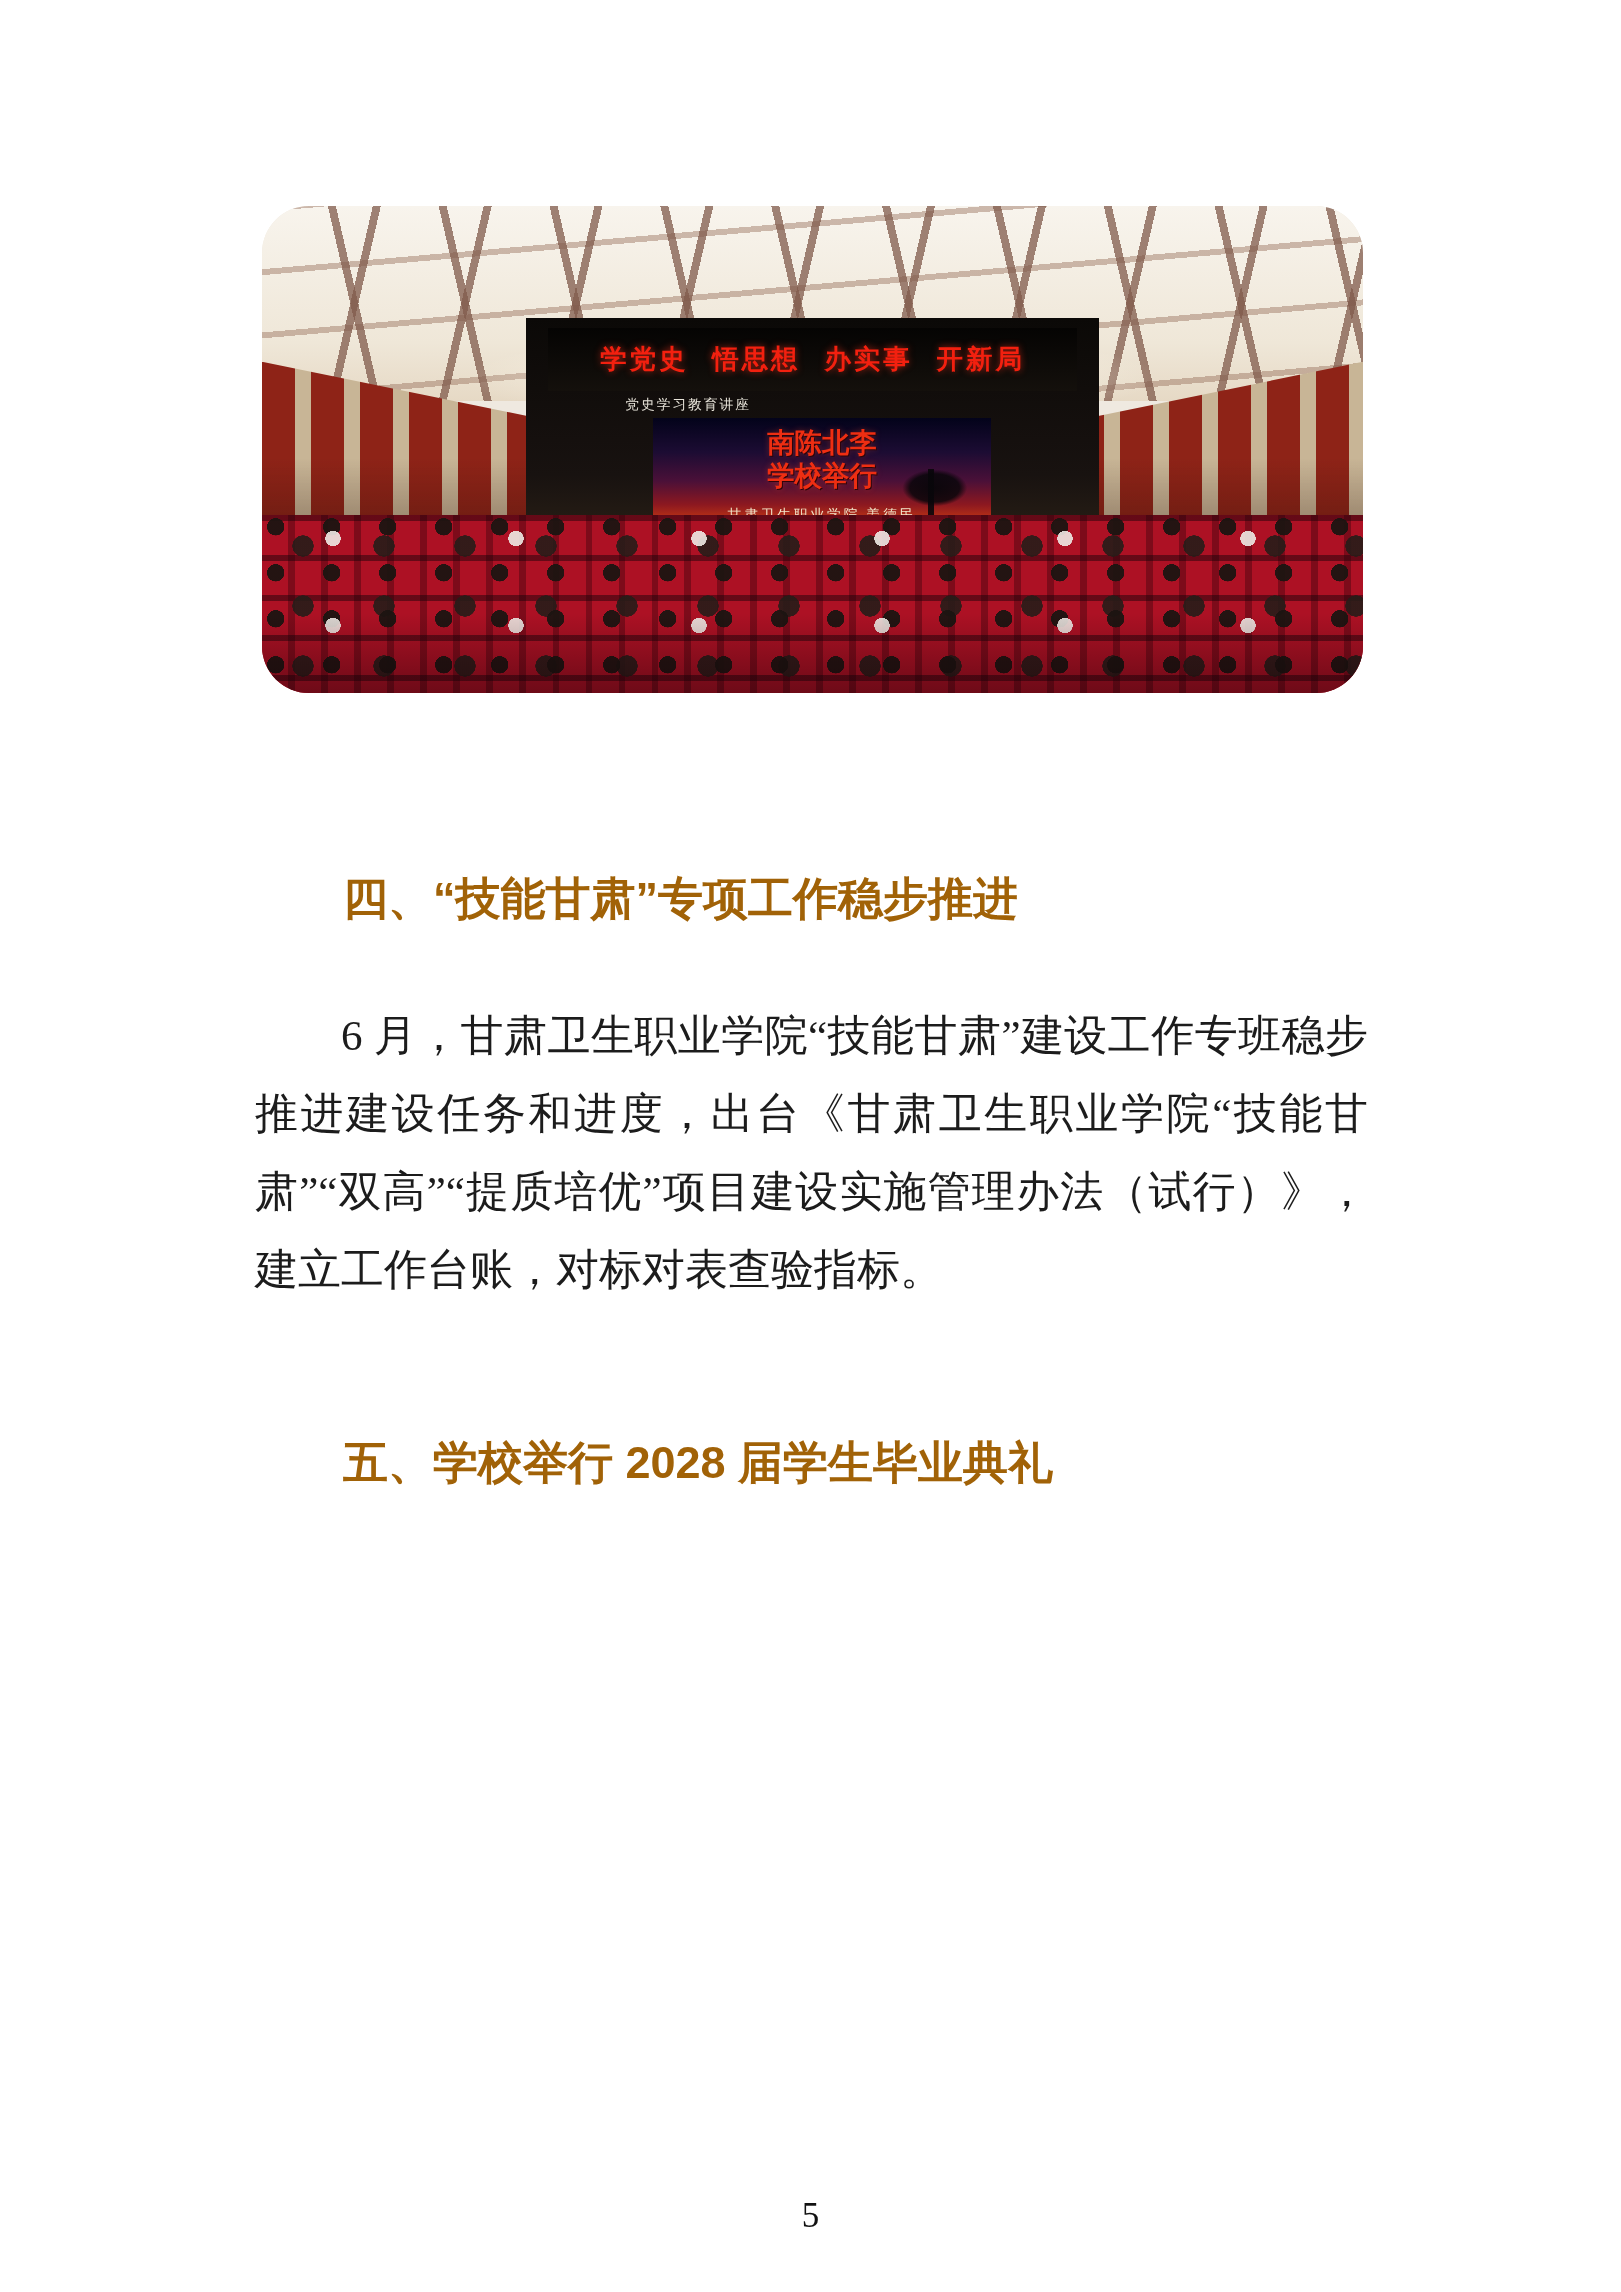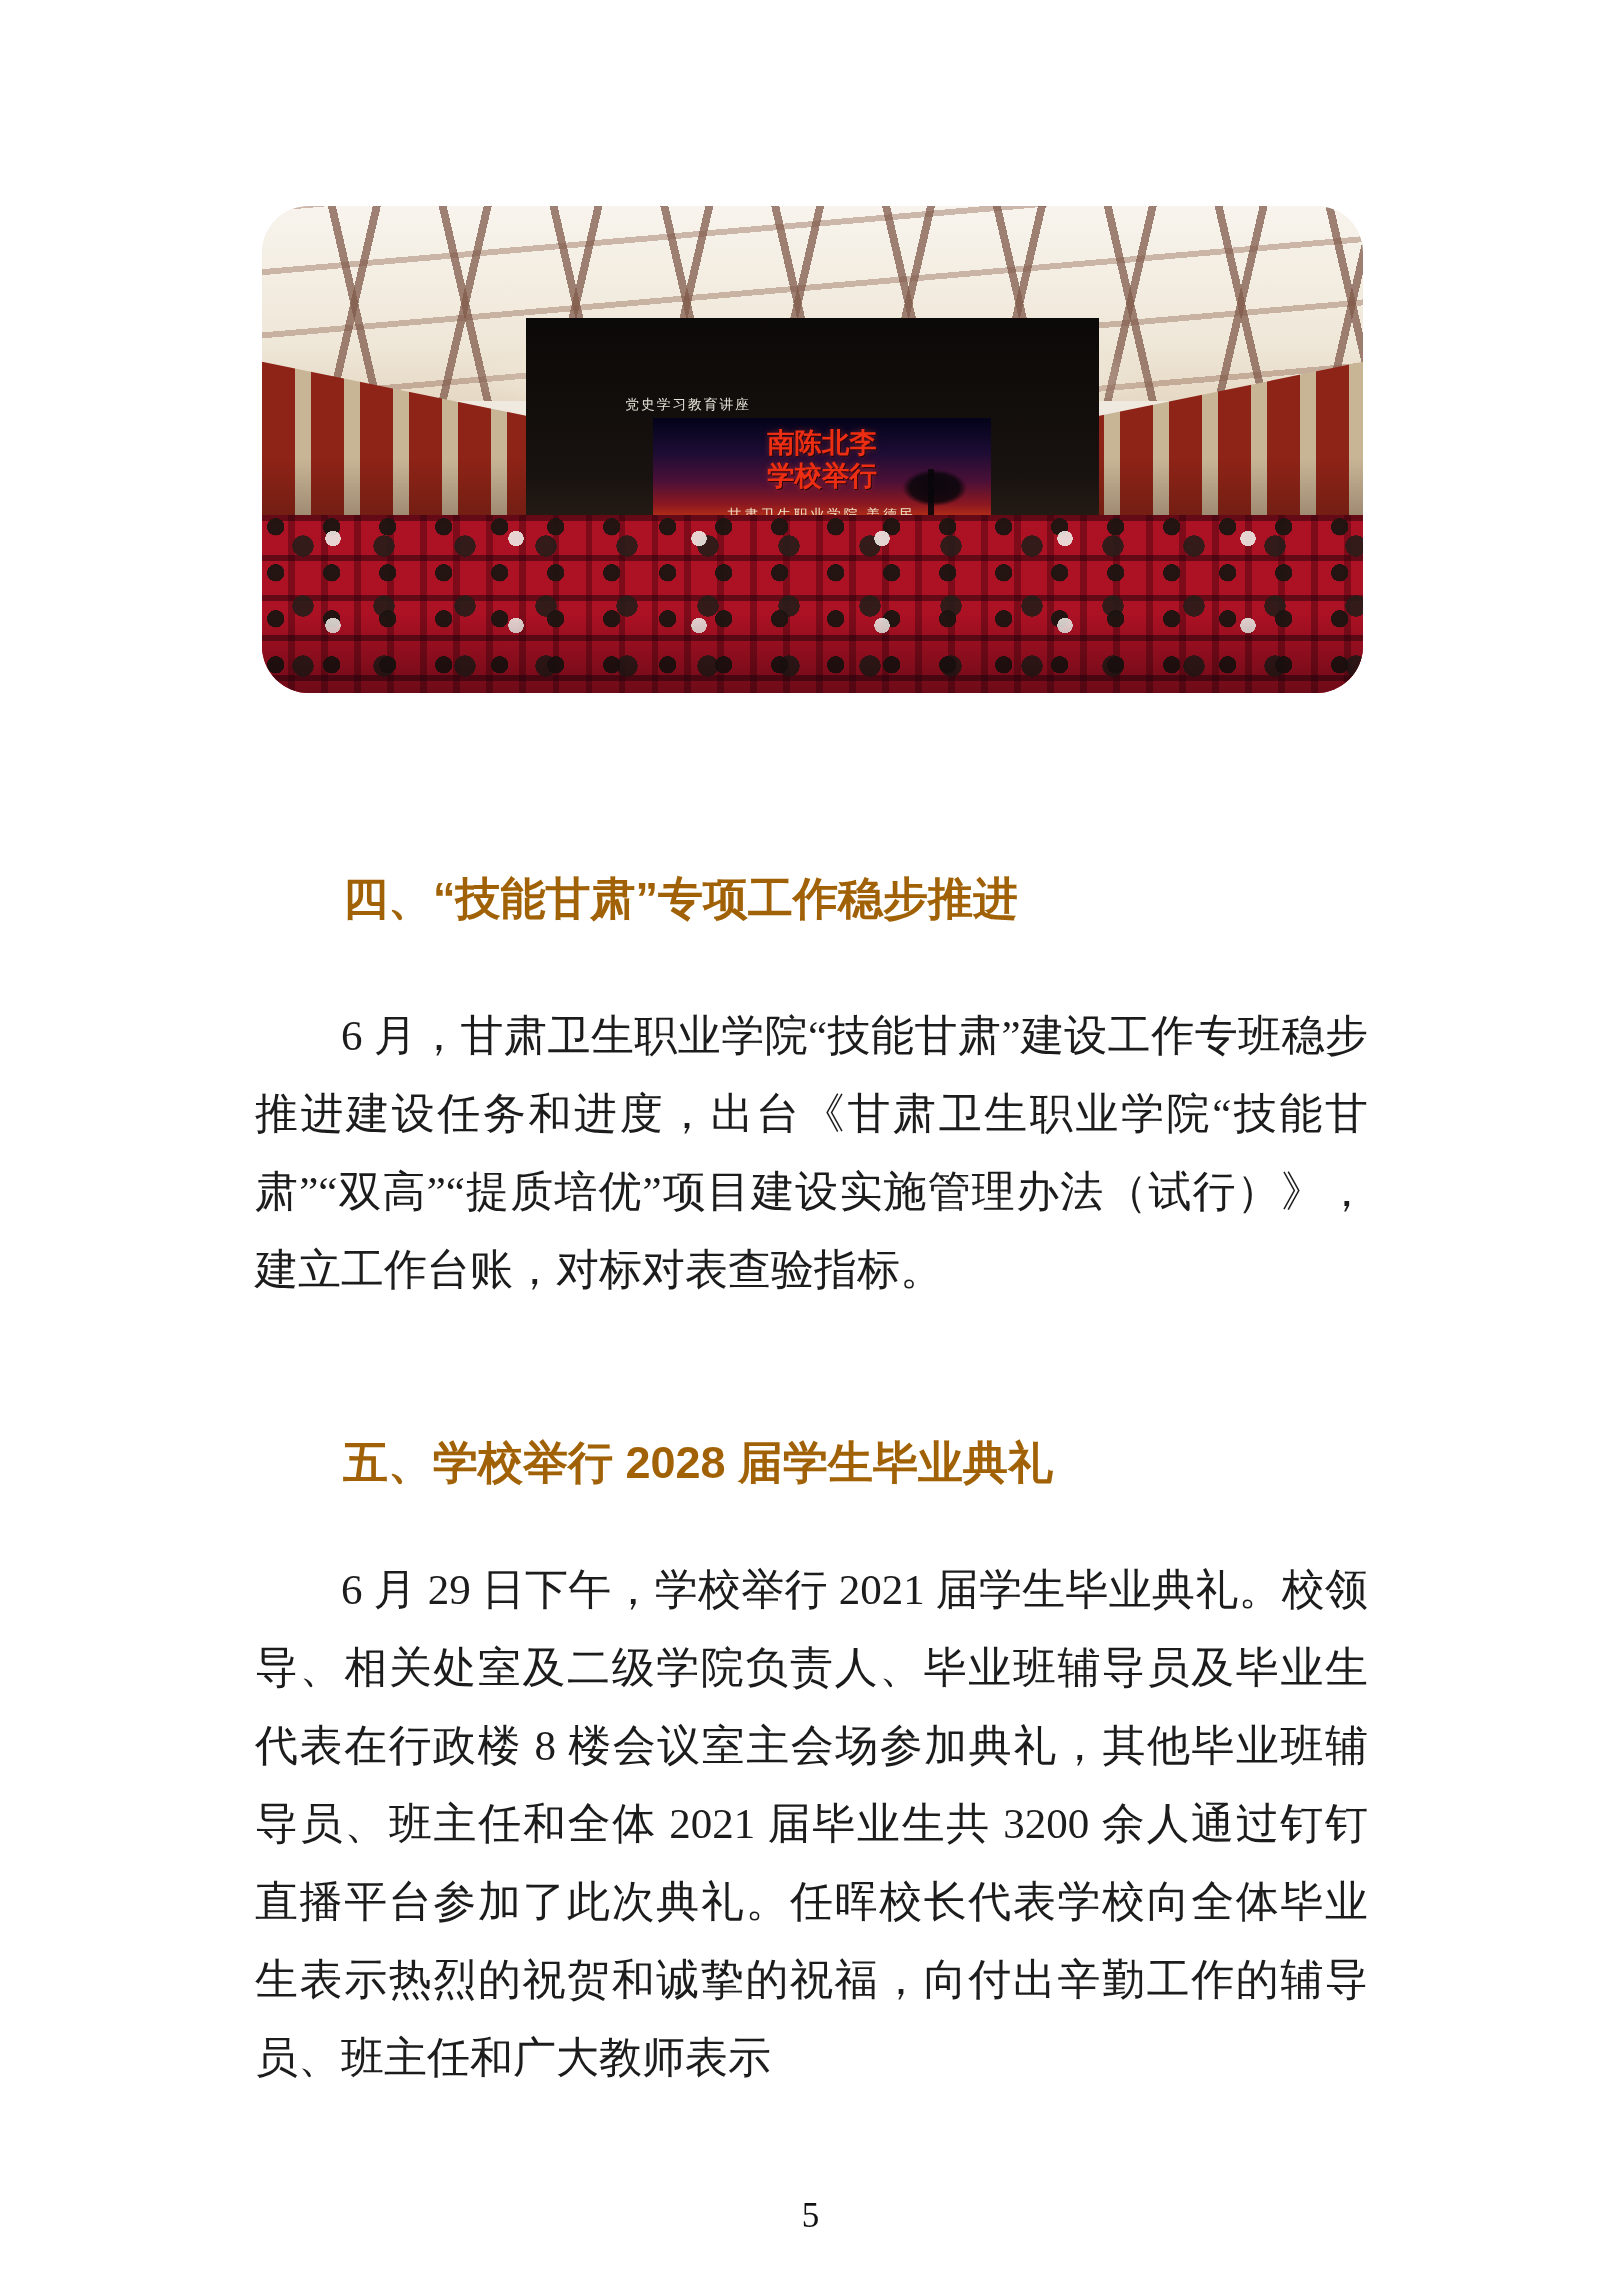--- a/index.html
+++ b/index.html
@@ -113,38 +113,40 @@
 </head>
 <body>
 
 <div class="page">
 
   <figure class="photo">
     <div class="ph-ceiling"></div>
     <div class="ph-wall ph-wall-left"></div>
     <div class="ph-wall ph-wall-right"></div>
     <div class="ph-stage"></div>
+    <div class="ph-banner">
+      <span>学党史  悟思想  办实事  开新局</span>
+    </div>
     <div class="ph-screen-label">党史学习教育讲座</div>
     <div class="ph-screen">
       <div class="ph-tree"></div>
       <div class="ph-screen-title">
         <div>南陈北李</div>
         <div>学校举行</div>
       </div>
       <div class="ph-screen-credit">甘肃卫生职业学院  姜德民</div>
       <div class="ph-screen-date">2021.03.</div>
     </div>
     <div class="ph-floor"></div>
     <div class="ph-audience"></div>
   </figure>
 
   <div class="heading" style="top:867px">四、“技能甘肃”专项工作稳步推进</div>
 
   <div class="para" style="top:997px">6 月，甘肃卫生职业学院“技能甘肃”建设工作专班稳步推进建设任务和进度，出台《甘肃卫生职业学院“技能甘肃”“双高”“提质培优”项目建设实施管理办法（试行）》，建立工作台账，对标对表查验指标。</div>
 
   <div class="heading" style="top:1431px">五、学校举行 2028 届学生毕业典礼</div>
 
-  <div class="para" style="top:1551px">6 月 29 日下午，学校举行 2021 届学生毕业典礼。校领导、相关处室及二级学院负责人、毕业班辅导员及毕业生代表在行政楼 8 楼会议室主会场参加典礼，其他毕业班辅导员、班主任和全体 2021 届毕业生共 3200 余人通过钉钉直播平台参加了此次典礼。任晖校长代表学校向全体毕业生表示热烈的祝贺和诚挚的祝福，向付出辛勤工作的辅导员、班主任和广大教师表示</div>
 
   <div class="page-num">5</div>
 
 </div>
 
 
 </body></html>

